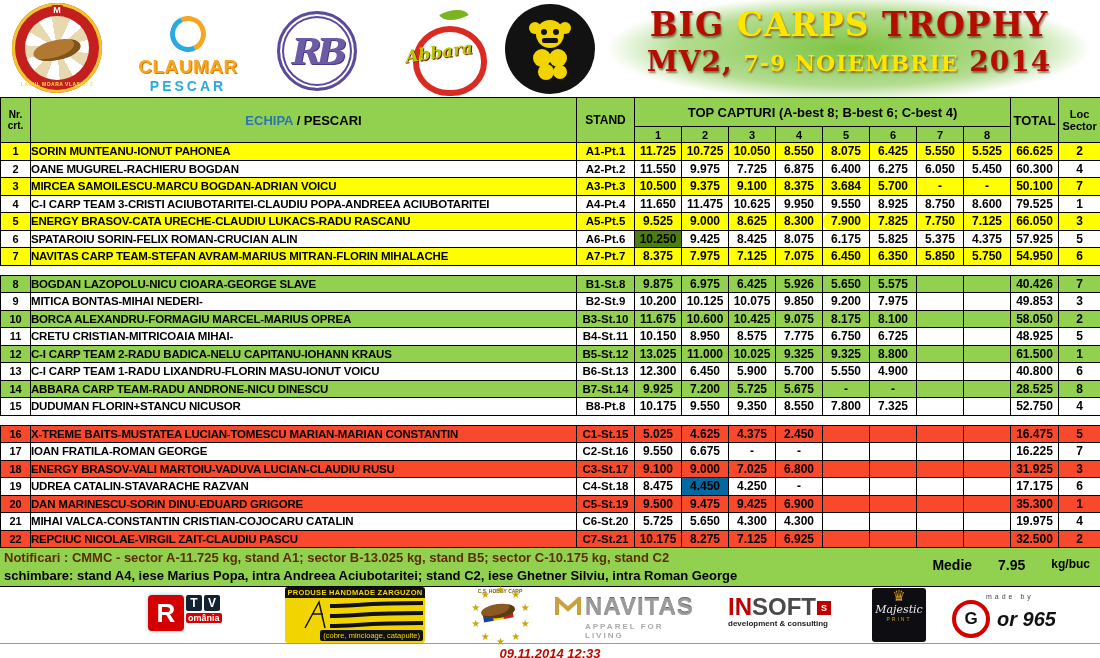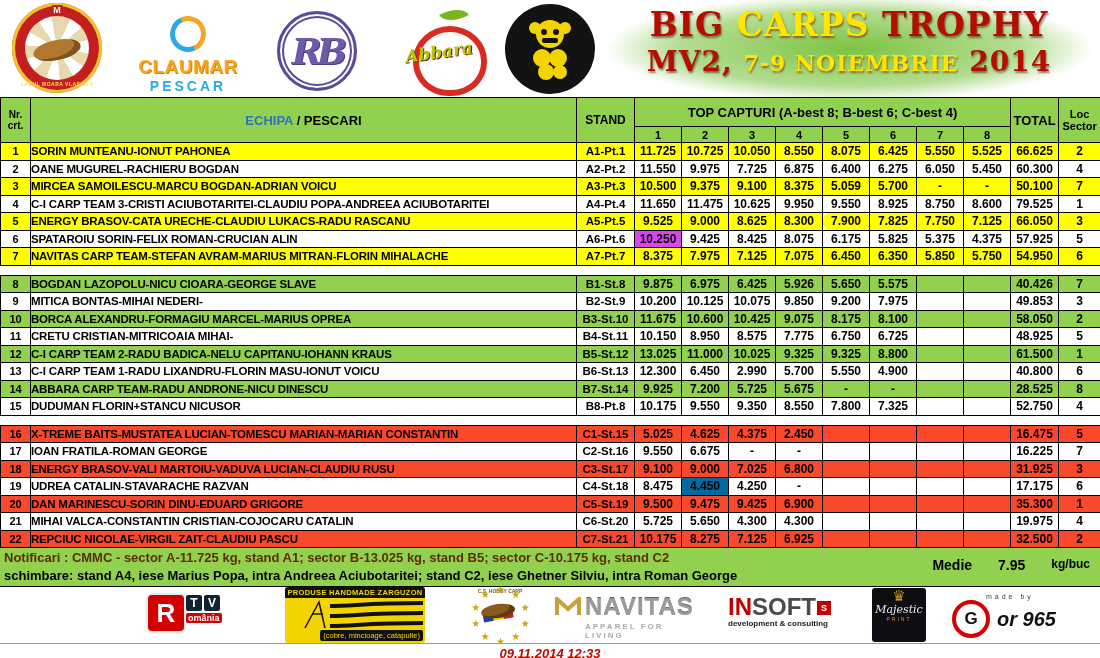--- a/index.html
+++ b/index.html
@@ -264,21 +264,21 @@
           <td class="c-loc" style="background-color: rgb(255, 255, 255);">4</td>
         </tr>
         <tr class="datarow">
           <td class="c-nr" style="background-color: rgb(255, 255, 0);">3</td>
           <td class="c-team" style="background-color: rgb(255, 255, 0);">MIRCEA SAMOILESCU-MARCU BOGDAN-ADRIAN VOICU</td>
           <td class="c-stand" style="background-color: rgb(255, 255, 0);">A3-Pt.3</td>
           <td class="c-num" style="background-color: rgb(255, 255, 0);">10.500</td>
           <td class="c-num" style="background-color: rgb(255, 255, 0);">9.375</td>
           <td class="c-num" style="background-color: rgb(255, 255, 0);">9.100</td>
           <td class="c-num" style="background-color: rgb(255, 255, 0);">8.375</td>
-          <td class="c-num" style="background-color: rgb(255, 255, 0);">5.059</td>
+          <td class="c-num" style="background-color: rgb(255, 255, 0);">3.684</td>
           <td class="c-num" style="background-color: rgb(255, 255, 0);">5.700</td>
           <td class="c-num" style="background-color: rgb(255, 255, 0);">-</td>
           <td class="c-num" style="background-color: rgb(255, 255, 0);">-</td>
           <td class="c-total" style="background-color: rgb(255, 255, 0);">50.100</td>
           <td class="c-loc" style="background-color: rgb(255, 255, 0);">7</td>
         </tr>
         <tr class="datarow">
           <td class="c-nr" style="background-color: rgb(255, 255, 255);">4</td>
           <td class="c-team" style="background-color: rgb(255, 255, 255);">C-I CARP TEAM 3-CRISTI ACIUBOTARITEI-CLAUDIU POPA-ANDREEA ACIUBOTARITEI</td>
           <td class="c-stand" style="background-color: rgb(255, 255, 255);">A4-Pt.4</td>
@@ -305,21 +305,21 @@
           <td class="c-num" style="background-color: rgb(255, 255, 0);">7.825</td>
           <td class="c-num" style="background-color: rgb(255, 255, 0);">7.750</td>
           <td class="c-num" style="background-color: rgb(255, 255, 0);">7.125</td>
           <td class="c-total" style="background-color: rgb(255, 255, 0);">66.050</td>
           <td class="c-loc" style="background-color: rgb(255, 255, 0);">3</td>
         </tr>
         <tr class="datarow">
           <td class="c-nr" style="background-color: rgb(255, 255, 255);">6</td>
           <td class="c-team" style="background-color: rgb(255, 255, 255);">SPATAROIU SORIN-FELIX ROMAN-CRUCIAN ALIN</td>
           <td class="c-stand" style="background-color: rgb(255, 255, 255);">A6-Pt.6</td>
-          <td class="c-num" style="background-color: #d946ef; text-align: center;">10.250</td>
+          <td class="c-num" style="background-color: #4d7c0f; text-align: center;">10.250</td>
           <td class="c-num" style="background-color: rgb(255, 255, 255);">9.425</td>
           <td class="c-num" style="background-color: rgb(255, 255, 255);">8.425</td>
           <td class="c-num" style="background-color: rgb(255, 255, 255);">8.075</td>
           <td class="c-num" style="background-color: rgb(255, 255, 255);">6.175</td>
           <td class="c-num" style="background-color: rgb(255, 255, 255);">5.825</td>
           <td class="c-num" style="background-color: rgb(255, 255, 255);">5.375</td>
           <td class="c-num" style="background-color: rgb(255, 255, 255);">4.375</td>
           <td class="c-total" style="background-color: rgb(255, 255, 255);">57.925</td>
           <td class="c-loc" style="background-color: rgb(255, 255, 255);">5</td>
         </tr>
@@ -415,21 +415,21 @@
           <td class="c-num" style="background-color: rgb(146, 208, 80);"></td>
           <td class="c-total" style="background-color: rgb(146, 208, 80);">61.500</td>
           <td class="c-loc" style="background-color: rgb(146, 208, 80);">1</td>
         </tr>
         <tr class="datarow">
           <td class="c-nr" style="background-color: rgb(255, 255, 255);">13</td>
           <td class="c-team" style="background-color: rgb(255, 255, 255);">C-I CARP TEAM 1-RADU LIXANDRU-FLORIN MASU-IONUT VOICU</td>
           <td class="c-stand" style="background-color: rgb(255, 255, 255);">B6-St.13</td>
           <td class="c-num" style="background-color: rgb(255, 255, 255);">12.300</td>
           <td class="c-num" style="background-color: rgb(255, 255, 255);">6.450</td>
-          <td class="c-num" style="background-color: rgb(255, 255, 255);">2.990</td>
+          <td class="c-num" style="background-color: rgb(255, 255, 255);">5.900</td>
           <td class="c-num" style="background-color: rgb(255, 255, 255);">5.700</td>
           <td class="c-num" style="background-color: rgb(255, 255, 255);">5.550</td>
           <td class="c-num" style="background-color: rgb(255, 255, 255);">4.900</td>
           <td class="c-num" style="background-color: rgb(255, 255, 255);"></td>
           <td class="c-num" style="background-color: rgb(255, 255, 255);"></td>
           <td class="c-total" style="background-color: rgb(255, 255, 255);">40.800</td>
           <td class="c-loc" style="background-color: rgb(255, 255, 255);">6</td>
         </tr>
         <tr class="datarow">
           <td class="c-nr" style="background-color: rgb(146, 208, 80);">14</td>

